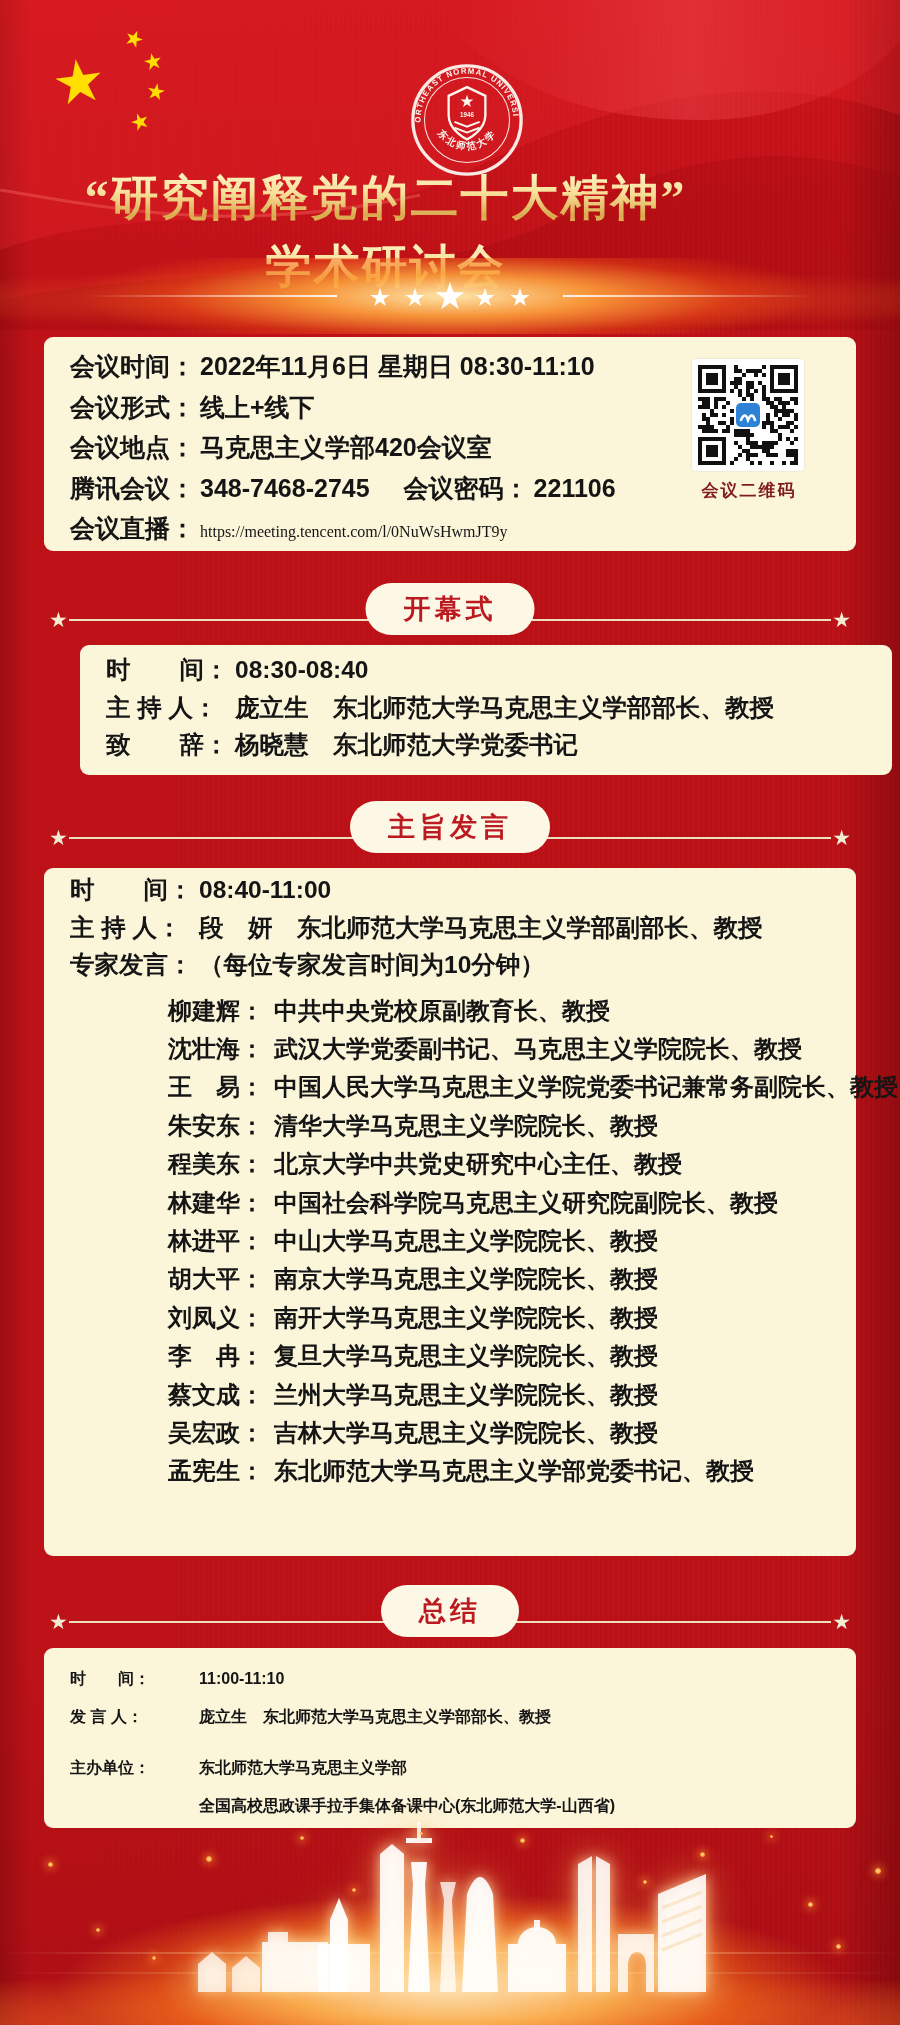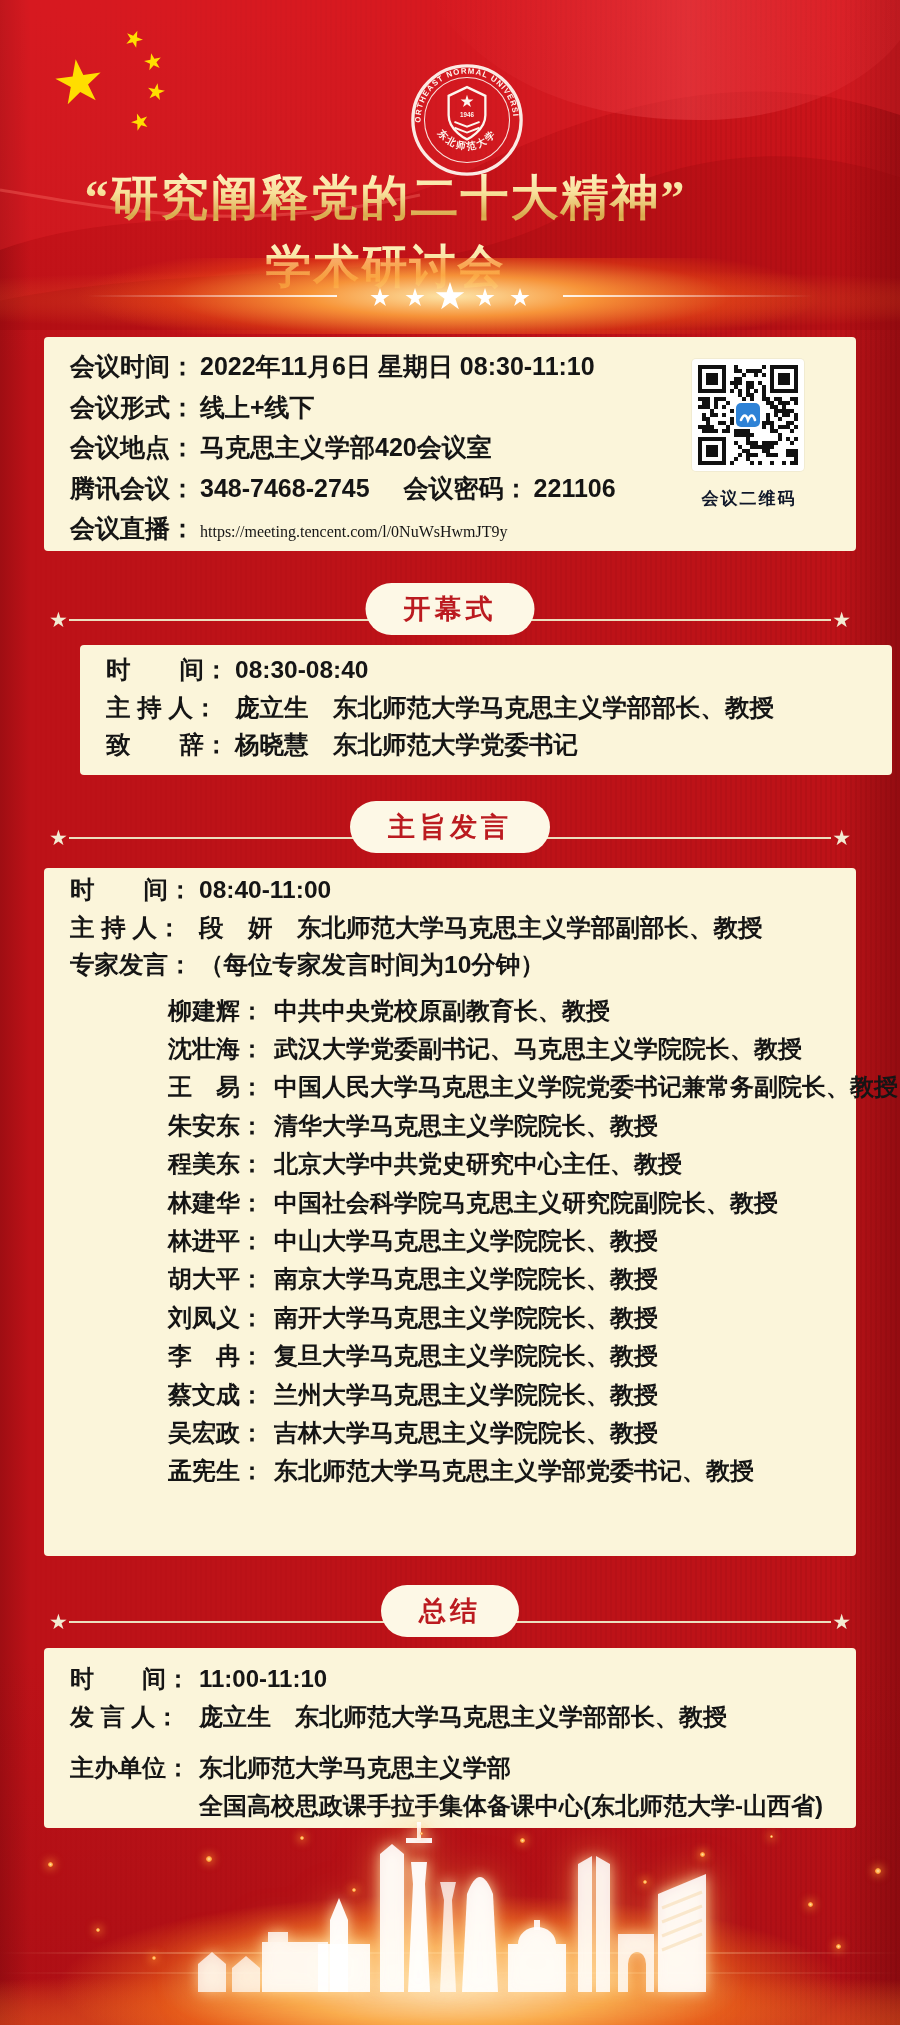--- a/index.html
+++ b/index.html
@@ -38,52 +38,52 @@
   .glow-band{position:absolute;left:0;top:258px;width:900px;height:76px;display:flex;align-items:center;justify-content:center;
     background:
       radial-gradient(52% 90% at 50% 50%,rgba(255,238,176,.95) 0%,rgba(255,166,62,.85) 30%,rgba(246,84,20,.40) 60%,rgba(200,20,20,0) 80%),
       radial-gradient(95% 55% at 50% 55%,rgba(255,120,40,.45),rgba(200,20,20,0) 75%);}
   .band-line{height:2px;width:250px;}
   .band-line.l{background:linear-gradient(90deg,transparent,rgba(255,255,255,.9));}
   .band-line.r{background:linear-gradient(270deg,transparent,rgba(255,255,255,.9));}
   .band-stars{display:flex;align-items:center;gap:14px;margin:0 18px;}
 
   
-  .card{position:absolute;left:44px;width:812px;background:var(--panel-cream);border-radius:4px;z-index:2;}
+  .card{position:absolute;left:44px;width:812px;background:var(--panel-cream);border-radius:9px;z-index:2;}
   .info-card{top:337px;height:214px;}
   .info-rows{position:absolute;left:26px;top:9px;}
   .irow{height:40.5px;line-height:40.5px;font-size:25px;font-weight:700;white-space:nowrap;}
   .ilabel{display:inline-block;min-width:130px;}
   .seg2{margin-left:34px;}
   .url{font-family:"Liberation Serif","DejaVu Serif",serif;font-weight:500;font-size:16px;}
   .qr-block{position:absolute;right:50px;top:22px;width:114px;text-align:center;}
   .qr-white{width:112px;height:112px;background:#fff;border-radius:4px;padding:0;box-shadow:0 0 0 1px rgba(0,0,0,.04);}
   .qr-white svg{margin:6px;}
-  .qr-label{margin-top:16px;font-size:17px;font-weight:700;color:#0f172a;letter-spacing:2px;}
+  .qr-label{margin-top:8px;font-size:17px;font-weight:700;color:#7f1d1d;letter-spacing:2px;}
 
   .sec-rule{position:absolute;left:48px;right:48px;height:22px;display:flex;align-items:center;z-index:2;}
   .sec-rule .line{flex:1;height:2px;background:var(--rule-cream);}
   .rule-star{color:#f3ebd2;font-size:21px;line-height:1;margin:0 1px;transform:translateY(-1px);}
   .pill{position:absolute;left:50%;transform:translateX(-50%);z-index:3;background:var(--badge-cream);
     color:var(--badge-red);font-size:27px;font-weight:800;letter-spacing:4px;
     padding:8px 38px;border-radius:30px;white-space:nowrap;}
 
   .panel .prows{position:absolute;left:26px;top:0;width:760px;}
   .prow{line-height:37.5px;font-size:24.5px;font-weight:700;white-space:nowrap;}
   .plabel{display:inline-block;min-width:129px;}
   .panel-opening{top:645px;height:130px;margin-left:36px;}
   .panel-opening .prows{top:6px;}
   .panel-keynote{top:868px;height:688px;}
   .panel-keynote .prows{top:3px;}
   .speakers{margin-left:98px;margin-top:8px;}
   .sprow{line-height:38.4px;font-size:24px;font-weight:700;white-space:nowrap;}
   .sname{display:inline-block;min-width:106px;}
   .panel-summary{top:1648px;height:180px;}
   .panel-summary .prows{top:12px;}
-  .panel-summary .prow{font-size:24px;}
+  .panel-summary .prow{font-size:16px;}
   .gap-top{margin-top:14px;}
 
   
   .ground-glow{position:absolute;left:-60px;right:-60px;top:1858px;height:220px;z-index:2;pointer-events:none;
     background:
       radial-gradient(48% 52% at 50% 58%,rgba(255,248,222,.98) 0%,rgba(255,188,86,.85) 34%,rgba(255,120,26,.45) 60%,rgba(200,30,10,0) 80%),
       radial-gradient(85% 30% at 50% 72%,rgba(255,140,40,.55),rgba(200,20,10,0) 75%),
       linear-gradient(180deg,transparent 55%,rgba(255,110,30,.25) 75%,rgba(160,15,10,.0) 100%);}
   .streak{position:absolute;left:0;right:0;height:2px;z-index:2;opacity:.5;
     background:linear-gradient(90deg,transparent,rgba(255,230,180,.9) 35%,rgba(255,230,180,.9) 65%,transparent);}

